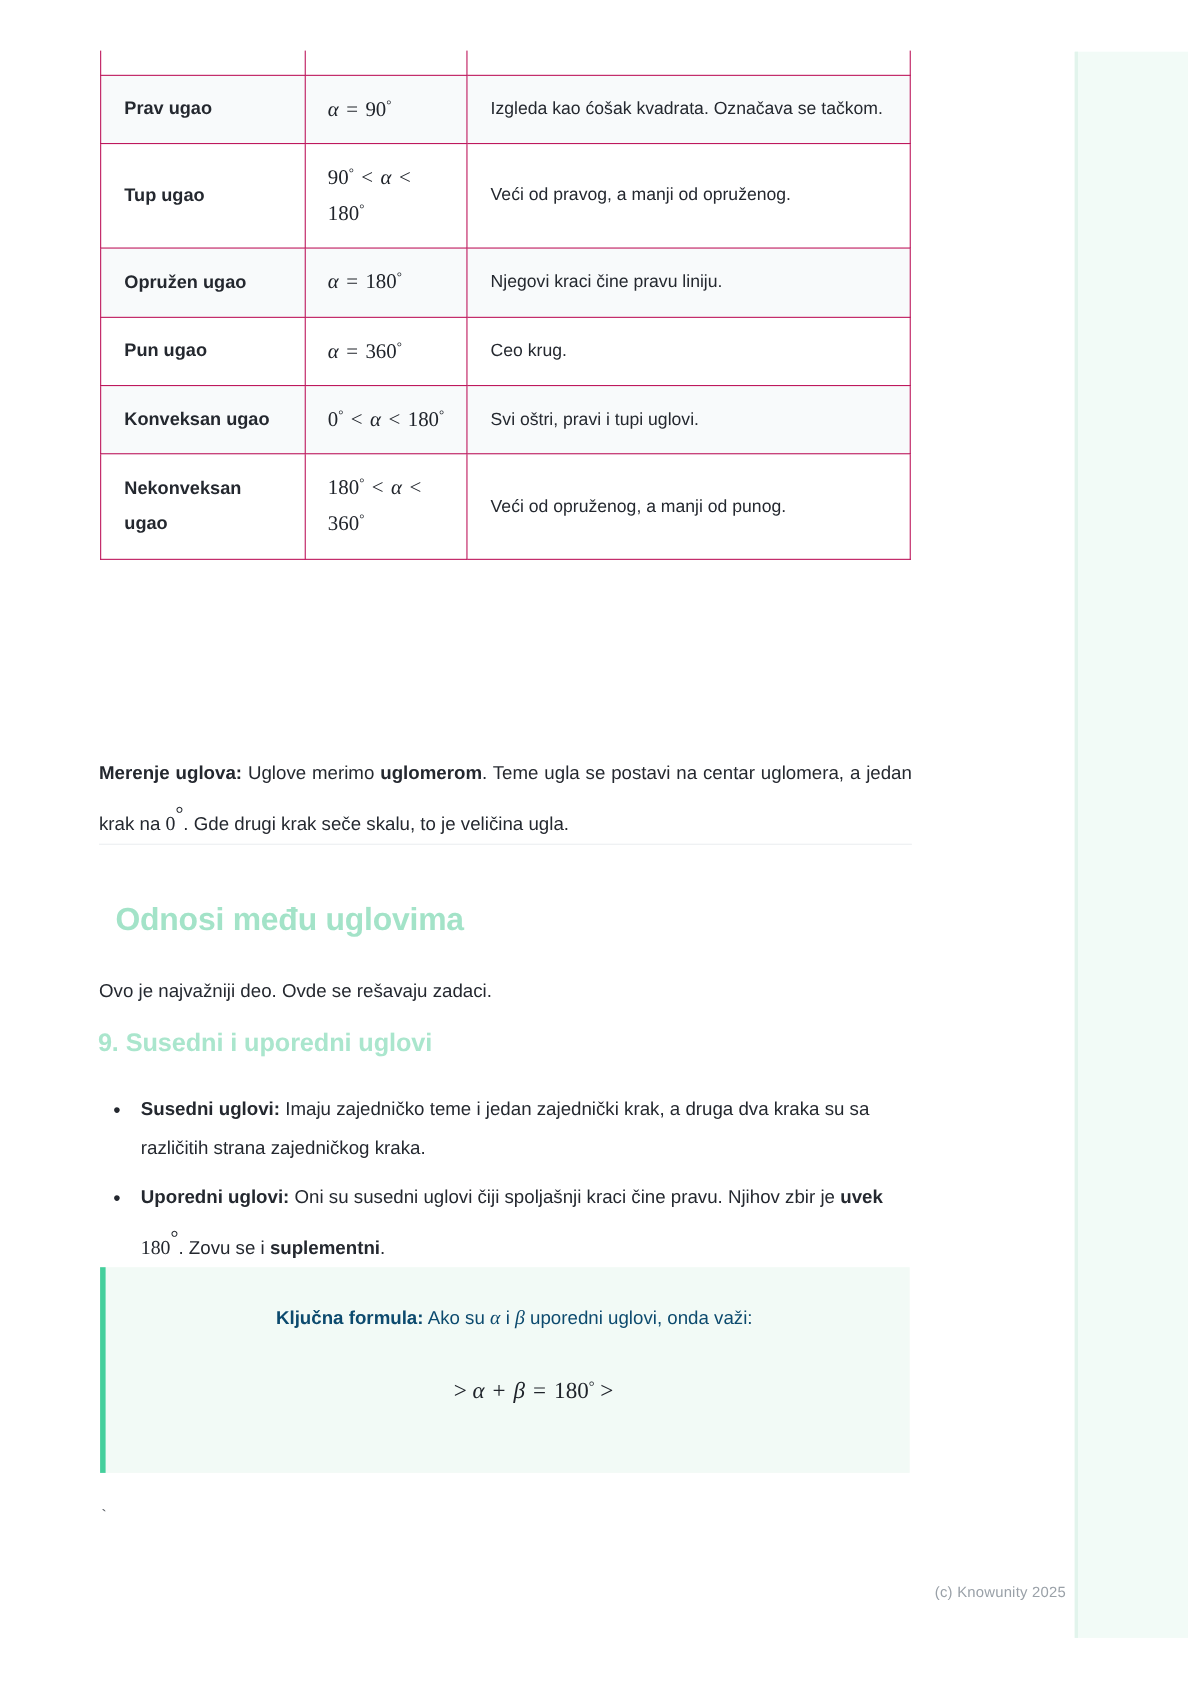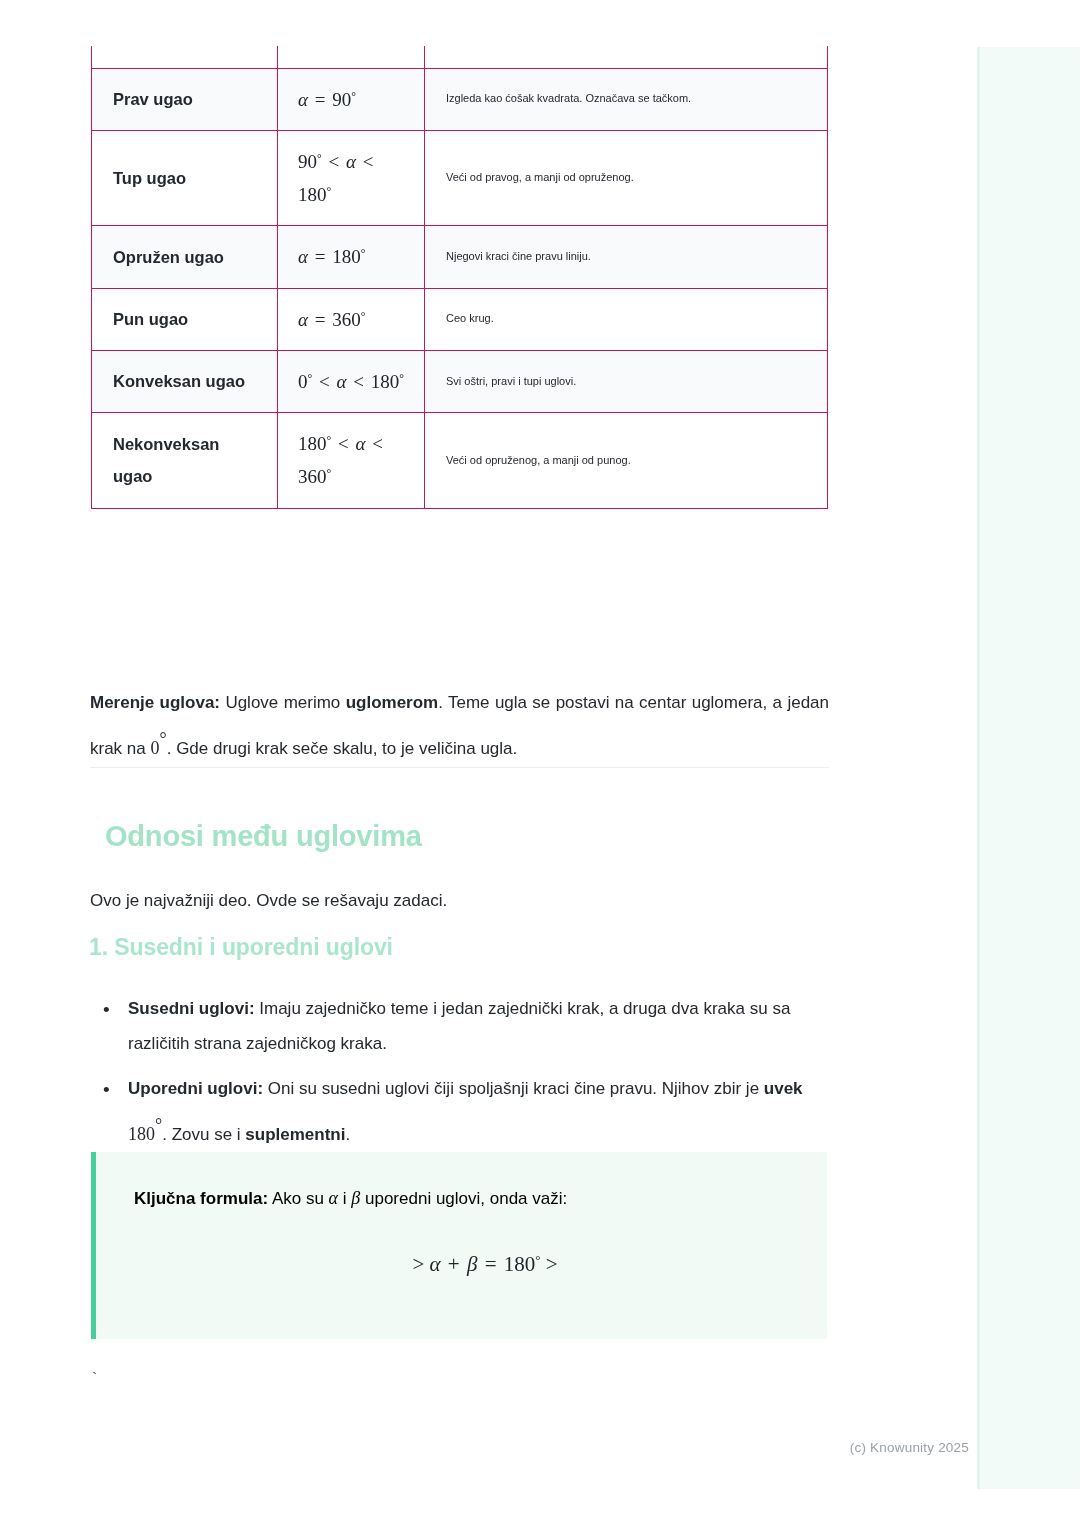--- a/index.html
+++ b/index.html
@@ -71,21 +71,21 @@
     padding-left: 21px;
   }
   table.angles td.math {
     font-family: "Liberation Serif", serif;
     font-size: 19px;
     color: #20242b;
     line-height: 1.75;
     padding-left: 20px;
   }
   table.angles td.desc {
-    font-size: 11px;
+    font-size: 16px;
     color: #24282f;
     line-height: 1.95;
     padding-left: 21px;
     padding-right: 12px;
   }
   .mi { font-style: italic; font-family: "Liberation Serif", serif; }
   .deg { font-size: 0.62em; vertical-align: 0.52em; letter-spacing: 0; }
   .rel { padding: 0 2px; }
 
   
@@ -177,21 +177,22 @@
     background: #f2faf6;
     border-left: 5px solid #44cf9c;
   }
   .callout .lead {
     position: absolute;
     left: 38px;
     top: 30px;
     right: 26px;
     font-size: 17px;
     line-height: 1.85;
-    color: #000000;
+    color: #0c4a6e;
+    text-align: center;
   }
   .callout .lead b { font-weight: bold; }
   .callout .lead .mi { font-size: 18px; }
   .callout .formula {
     position: absolute;
     left: 0; right: 0;
     top: 100px;
     text-align: center;
     font-family: "Liberation Serif", serif;
     font-size: 21px;
@@ -311,21 +312,21 @@
   </div>
 
   <p class="para" id="para-merenje"><b>Merenje uglova:</b><span> Uglove merimo </span><b>uglomerom</b><span>. Teme ugla se postavi na centar uglomera, a jedan krak na </span><span class="sm">0</span><span class="sm deg">°</span><span>. Gde drugi krak seče skalu, to je veličina ugla.</span></p>
 
   <hr class="rule">
 
   <h2 class="sect">Odnosi među uglovima</h2>
 
   <p class="para" id="para-uvod">Ovo je najvažniji deo. Ovde se rešavaju zadaci.</p>
 
-  <h3 class="sub">1. Susedni i uporedni uglovi</h3>
+  <h3 class="sub">9. Susedni i uporedni uglovi</h3>
 
   <ul class="blist">
     <li><b>Susedni uglovi:</b><span> Imaju zajedničko teme i jedan zajednički krak, a druga dva kraka su sa različitih strana zajedničkog kraka.</span></li>
     <li><b>Uporedni uglovi:</b><span> Oni su susedni uglovi čiji spoljašnji kraci čine pravu. Njihov zbir je </span><b>uvek</b> <span class="sm">180</span><span class="sm deg">°</span><span>. Zovu se i </span><b>suplementni</b><span>.</span></li>
   </ul>
 
   <div class="callout">
     <div class="lead"><b>Ključna formula:</b><span> Ako su </span><span class="mi">α</span><span> i </span><span class="mi">β</span><span> uporedni uglovi, onda važi:</span></div>
     <div class="formula"><span>&gt;</span>
       <span class="mi">α</span>

